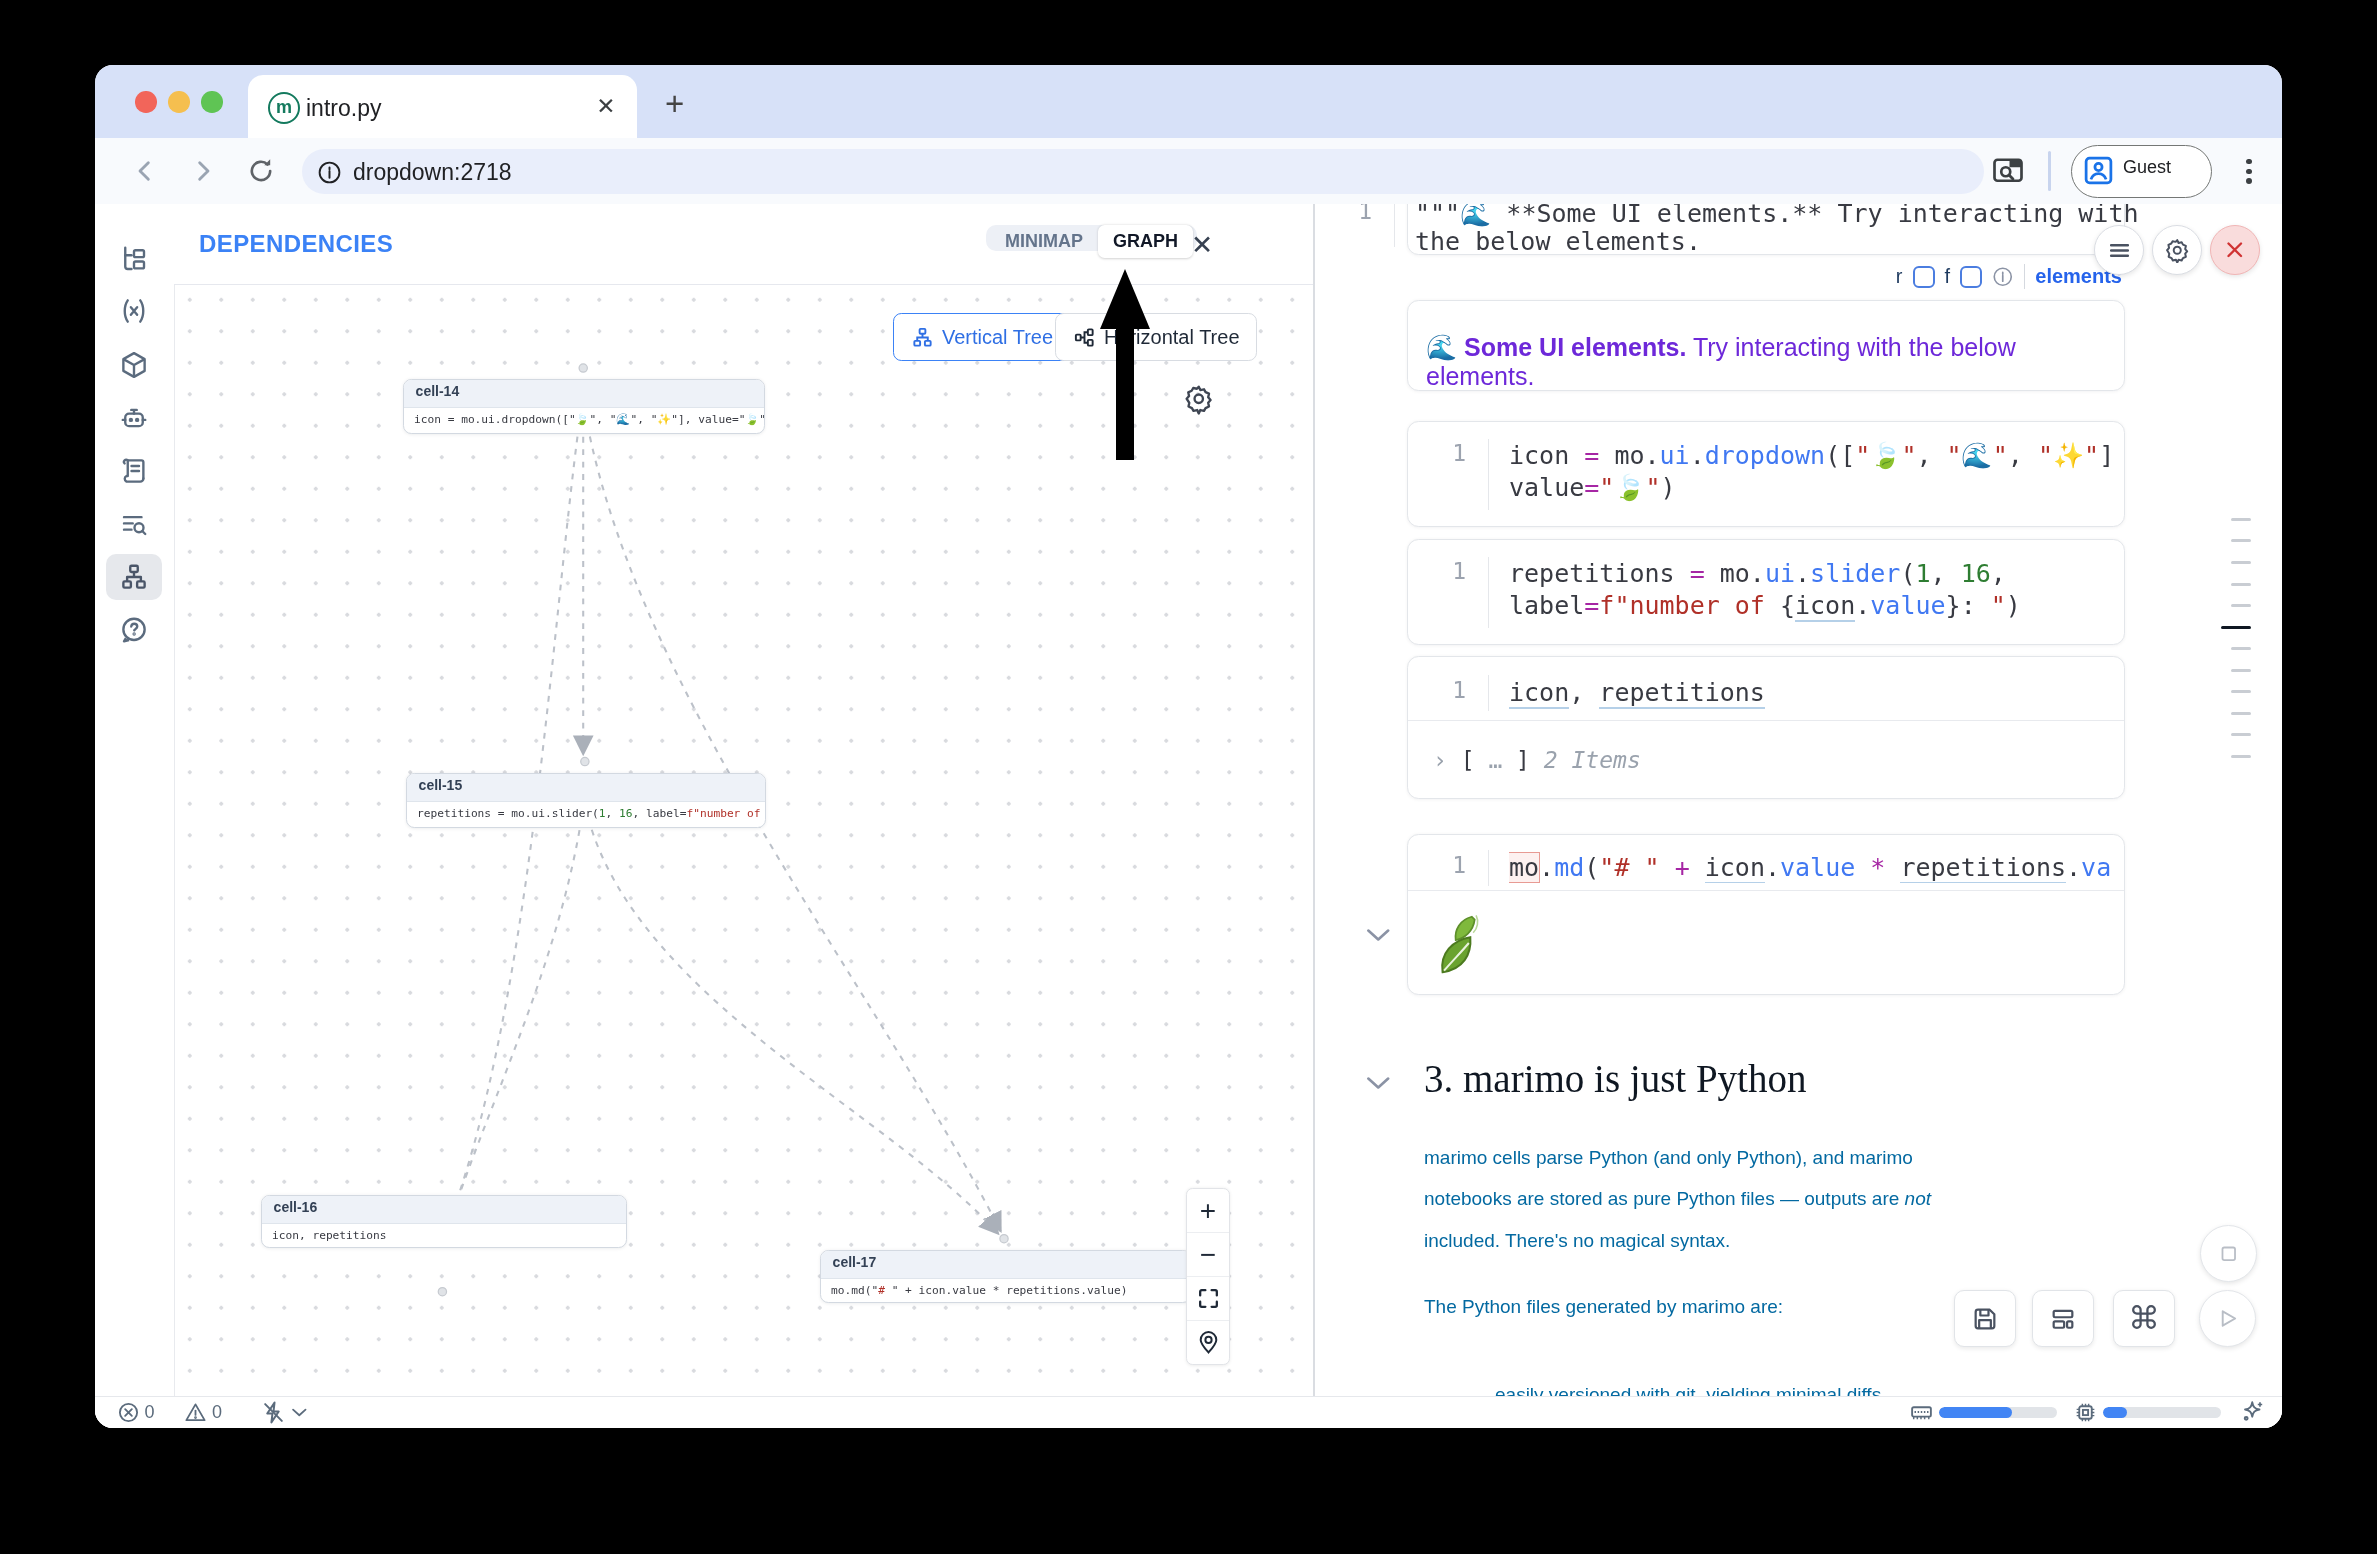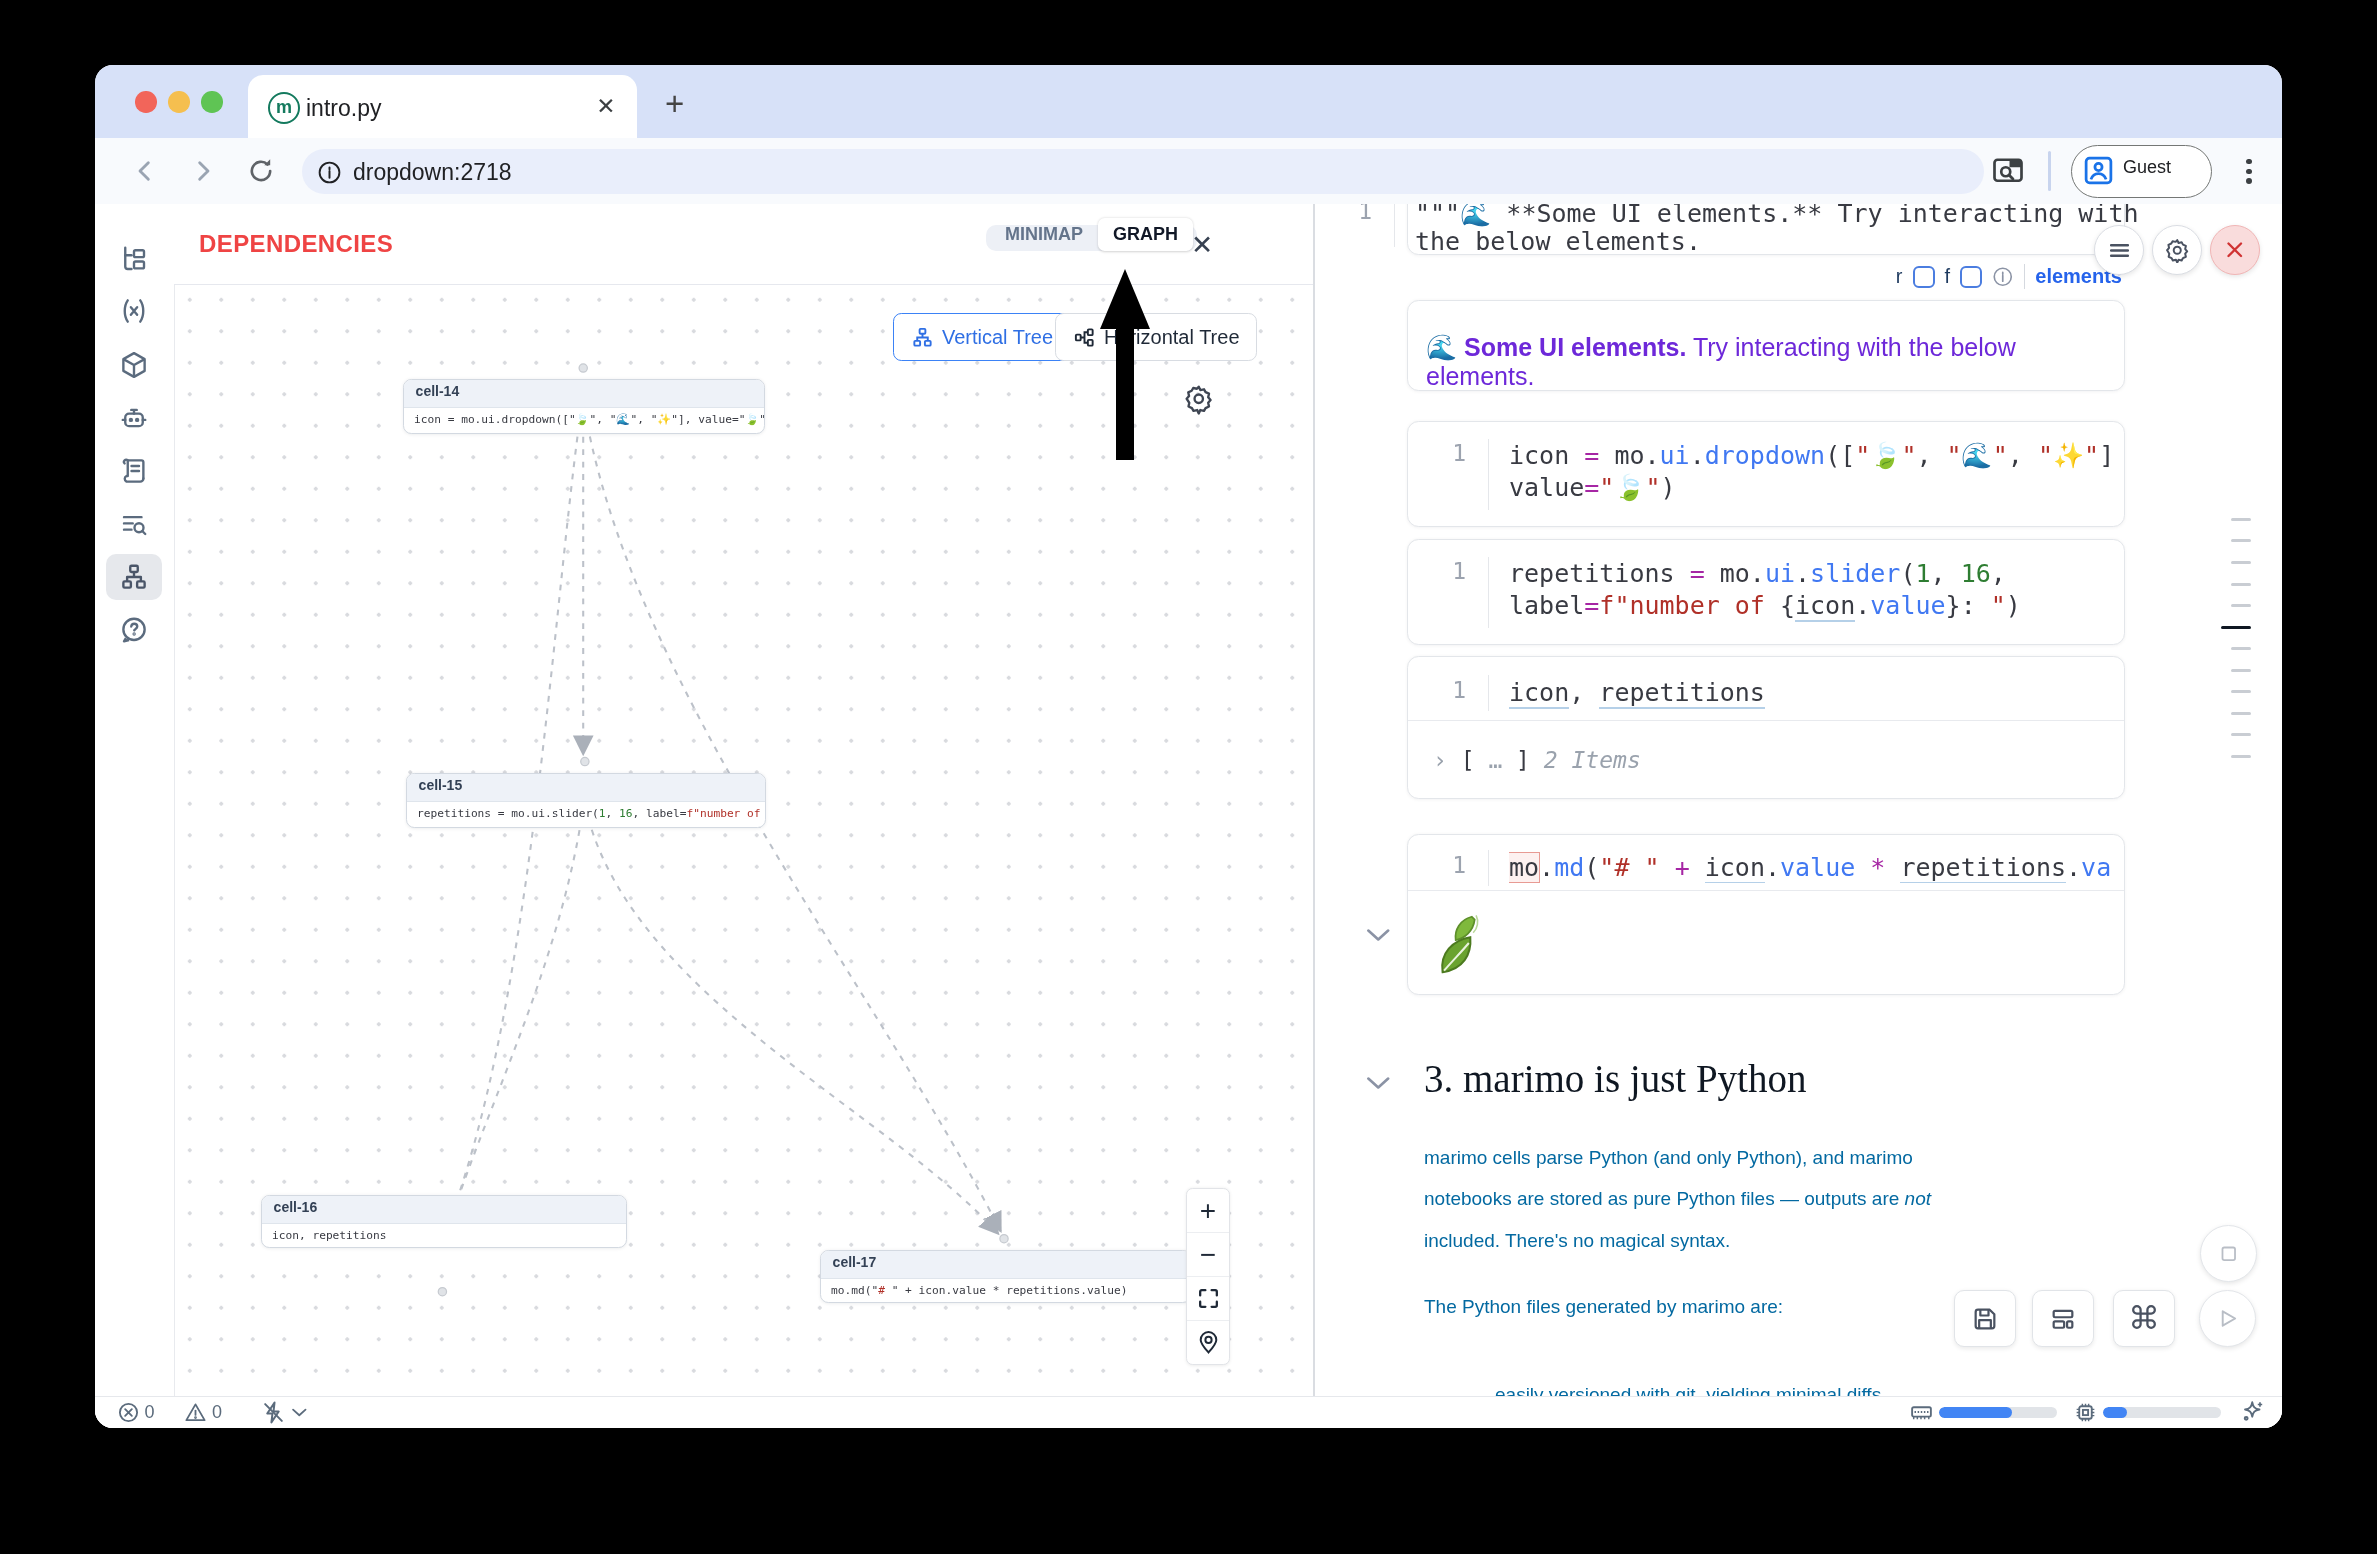--- a/index.html
+++ b/index.html
@@ -21,22 +21,22 @@
   .guest span{position:absolute;left:51px;top:11.6px;font-size:18px;color:#202124;}
   .toolbar-sep{position:absolute;left:1953px;top:13.3px;width:2.5px;height:40px;background:#c8d4ee;border-radius:1.7px;}
   .dots i{display:block;width:5.8px;height:5.8px;border-radius:50%;background:#3c4043;margin:4.1px auto;}
   
   .app{position:absolute;left:0;top:139px;right:0;bottom:0;background:#fff;overflow:hidden;}
   .sidebar{position:absolute;left:0;top:0;width:79px;bottom:31px;border-right:1.2px solid #e8eaee;background:#fff;}
   .sbicon{position:absolute;left:10.8px;width:56px;height:46px;display:flex;align-items:center;justify-content:center;border-radius:10px;}
   .sbicon.active{background:#e6e8ec;}
   .dep-panel{position:absolute;left:79px;top:0;width:1139px;bottom:0;}
   .dep-header{position:absolute;left:0;top:0;right:0;height:80px;border-bottom:1.2px solid #e6e8ee;background:#fff;z-index:5;}
-  .dep-title{position:absolute;left:25px;top:26px;font-size:24px;font-weight:bold;letter-spacing:0.4px;color:#ef4444;}
-  .seg{position:absolute;left:812px;top:21px;height:26px;background:#edf0f6;border-radius:10px;display:flex;align-items:flex-end;padding:0 4.1px;}
+  .dep-title{position:absolute;left:25px;top:26px;font-size:24px;font-weight:bold;letter-spacing:0.4px;color:#3b82f6;}
+  .seg{position:absolute;left:812px;top:21px;height:26px;background:#edf0f6;border-radius:10px;display:flex;align-items:flex-start;padding:0 4.1px;}
   .seg .opt{font-size:18px;font-weight:bold;padding:5.8px 15px;color:#64748b;border-radius:6.6px;}
   .seg .opt.sel{background:#fff;color:#111827;box-shadow:0 0.8px 2.5px rgba(0,0,0,.18);}
   .dep-close{position:absolute;left:1017px;top:25px;font-size:26.5px;color:#374151;}
   .graph{position:absolute;left:0;top:80px;right:0;bottom:31px;background-image:radial-gradient(circle,#d8dade 1.8px,transparent 1.9px);background-size:31.5px 31.5px;}
   .edges{position:absolute;left:0;top:0;z-index:2;}
   .gnode{position:absolute;background:#fff;border:1.2px solid #d3d9e1;border-radius:8.3px;box-shadow:0 0.8px 3.3px rgba(15,23,42,.07);overflow:hidden;z-index:3;margin-top:11px;}
   .gnode .nh{height:24px;background:#eef2f8;border-bottom:0.8px solid #dfe5ec;font-weight:bold;font-size:14px;color:#334155;padding:2.5px 0 0 11.6px;}
   .gnode .nc{font-family:"DejaVu Sans Mono",monospace;font-size:11.2px;color:#4a5568;padding:5.8px 10px;white-space:nowrap;overflow:hidden;}
   .treebtn{position:absolute;height:46px;border-radius:8.3px;background:#fff;display:flex;align-items:center;gap:8.3px;padding:0 16.6px;font-size:20px;z-index:4;}
   .treebtn.blue{border:1.7px solid #3b82f6;color:#2f6fe4;}

